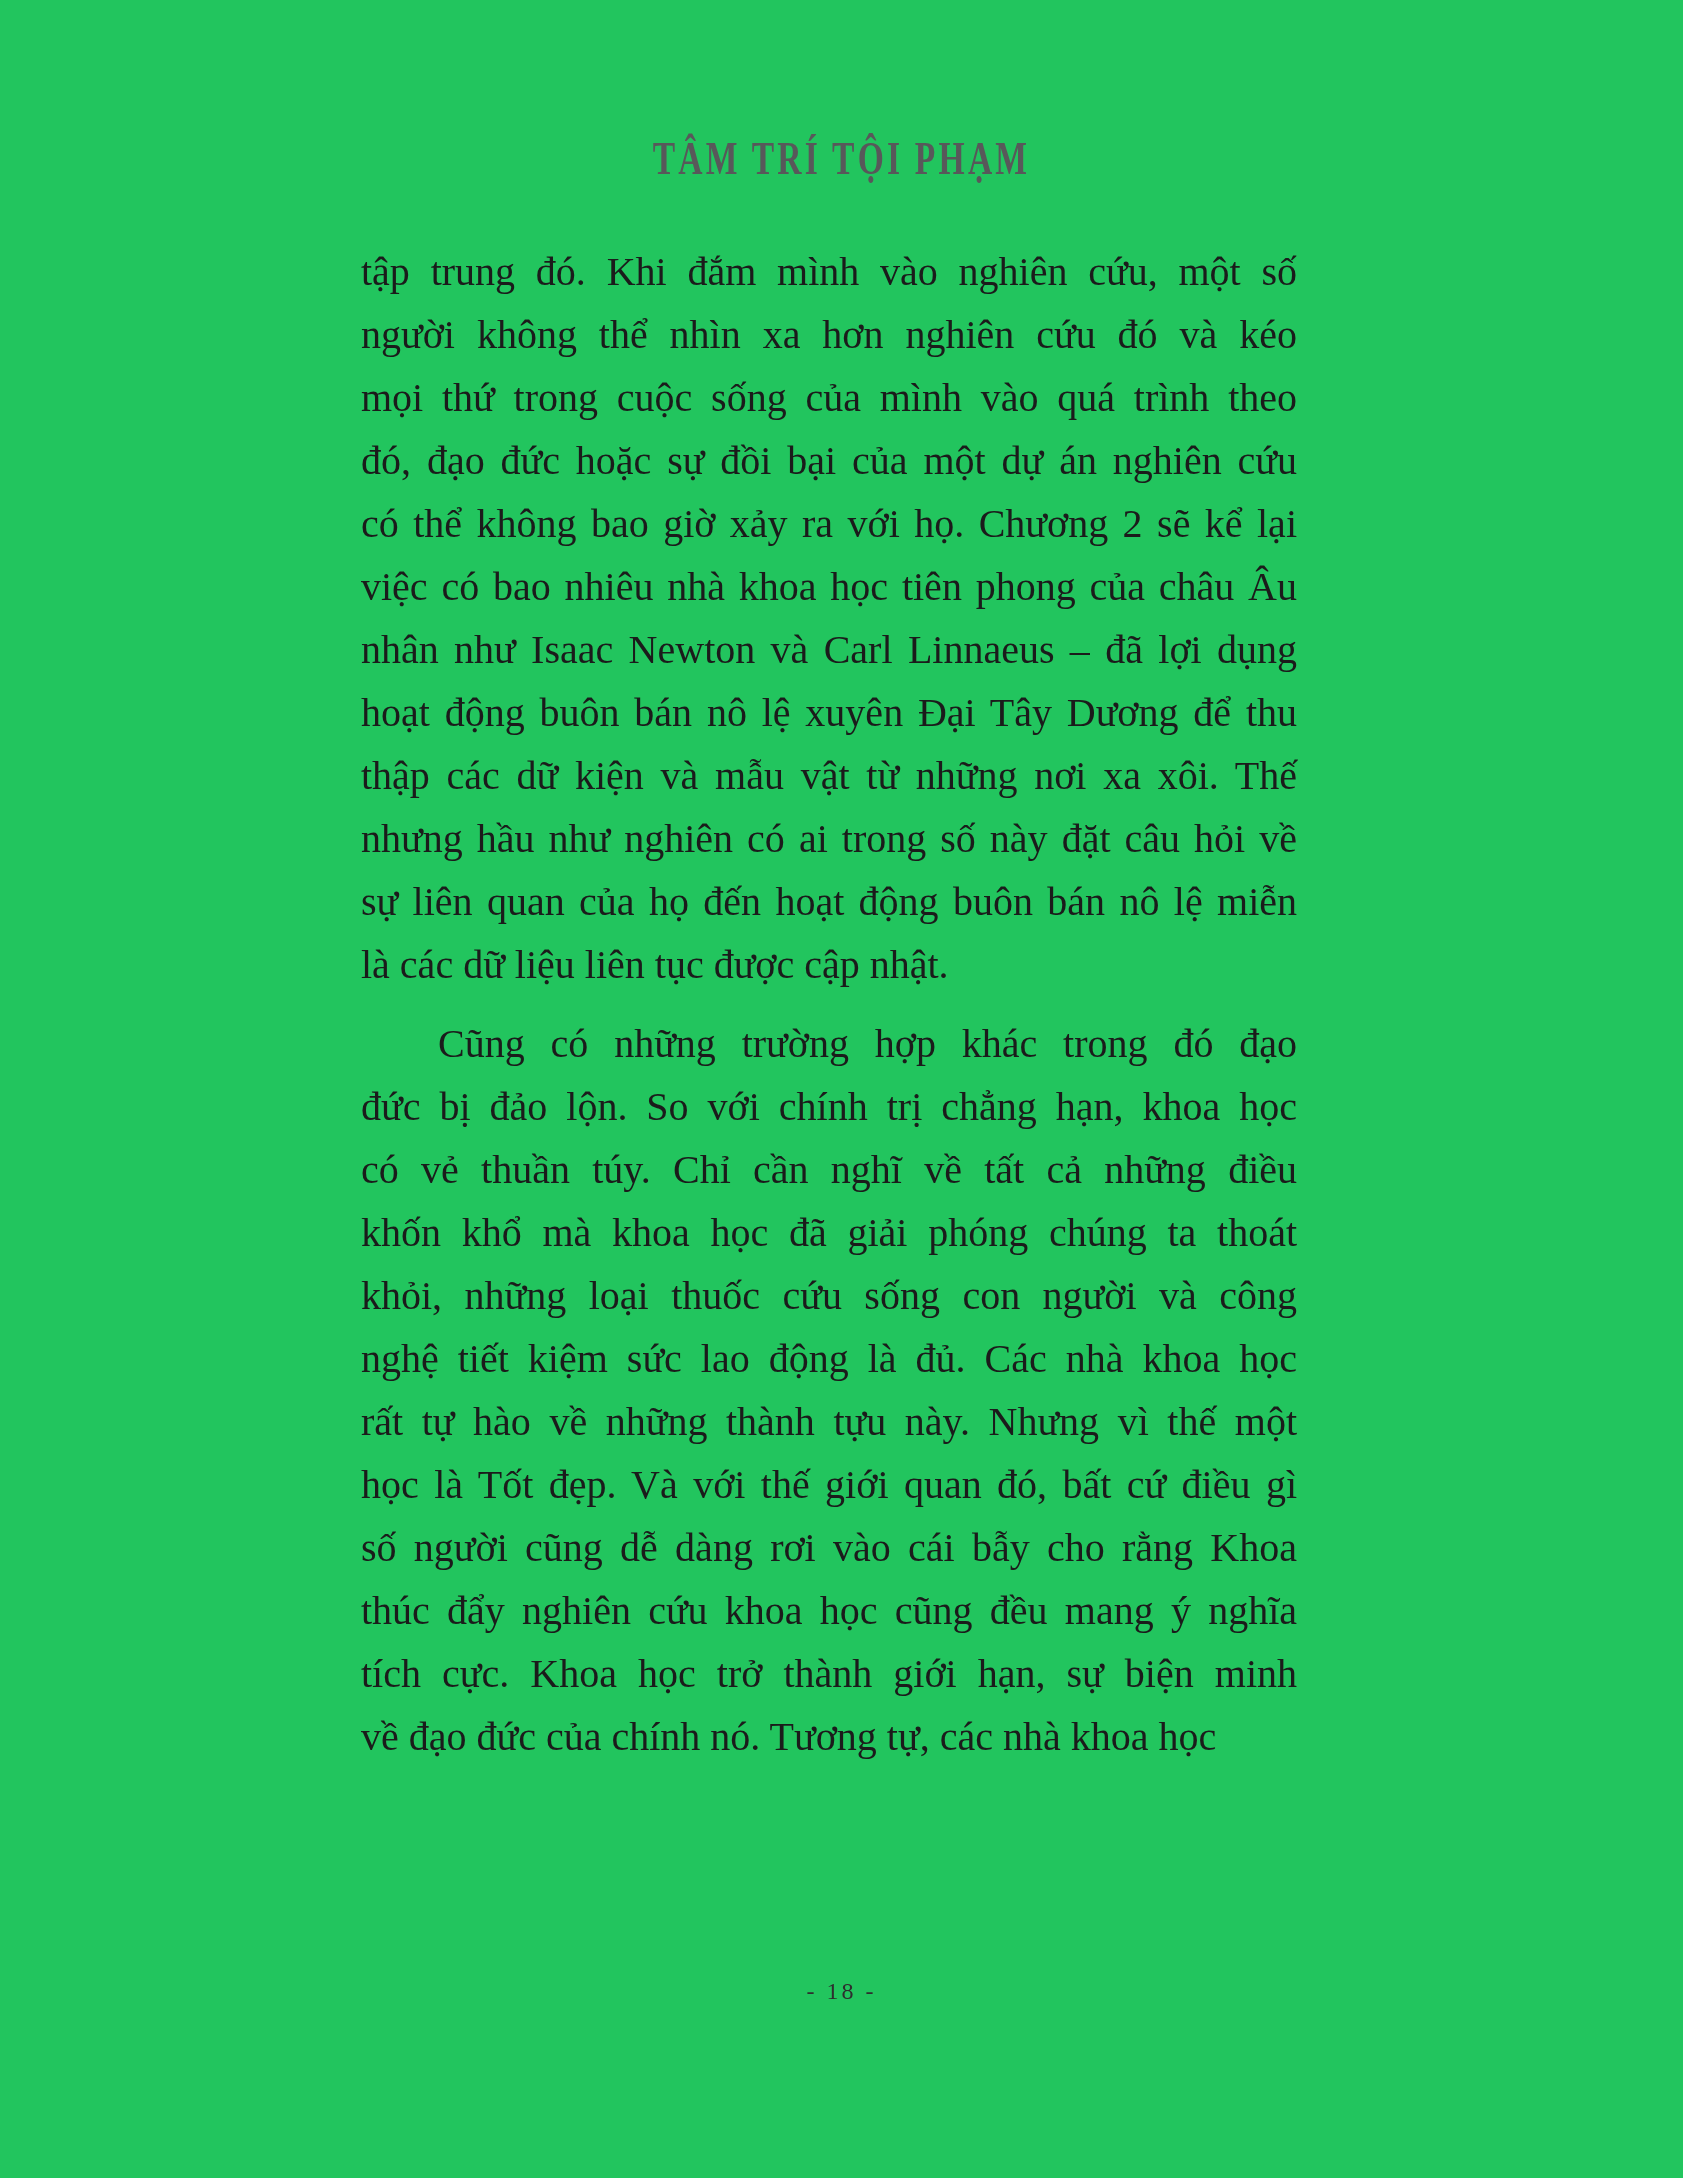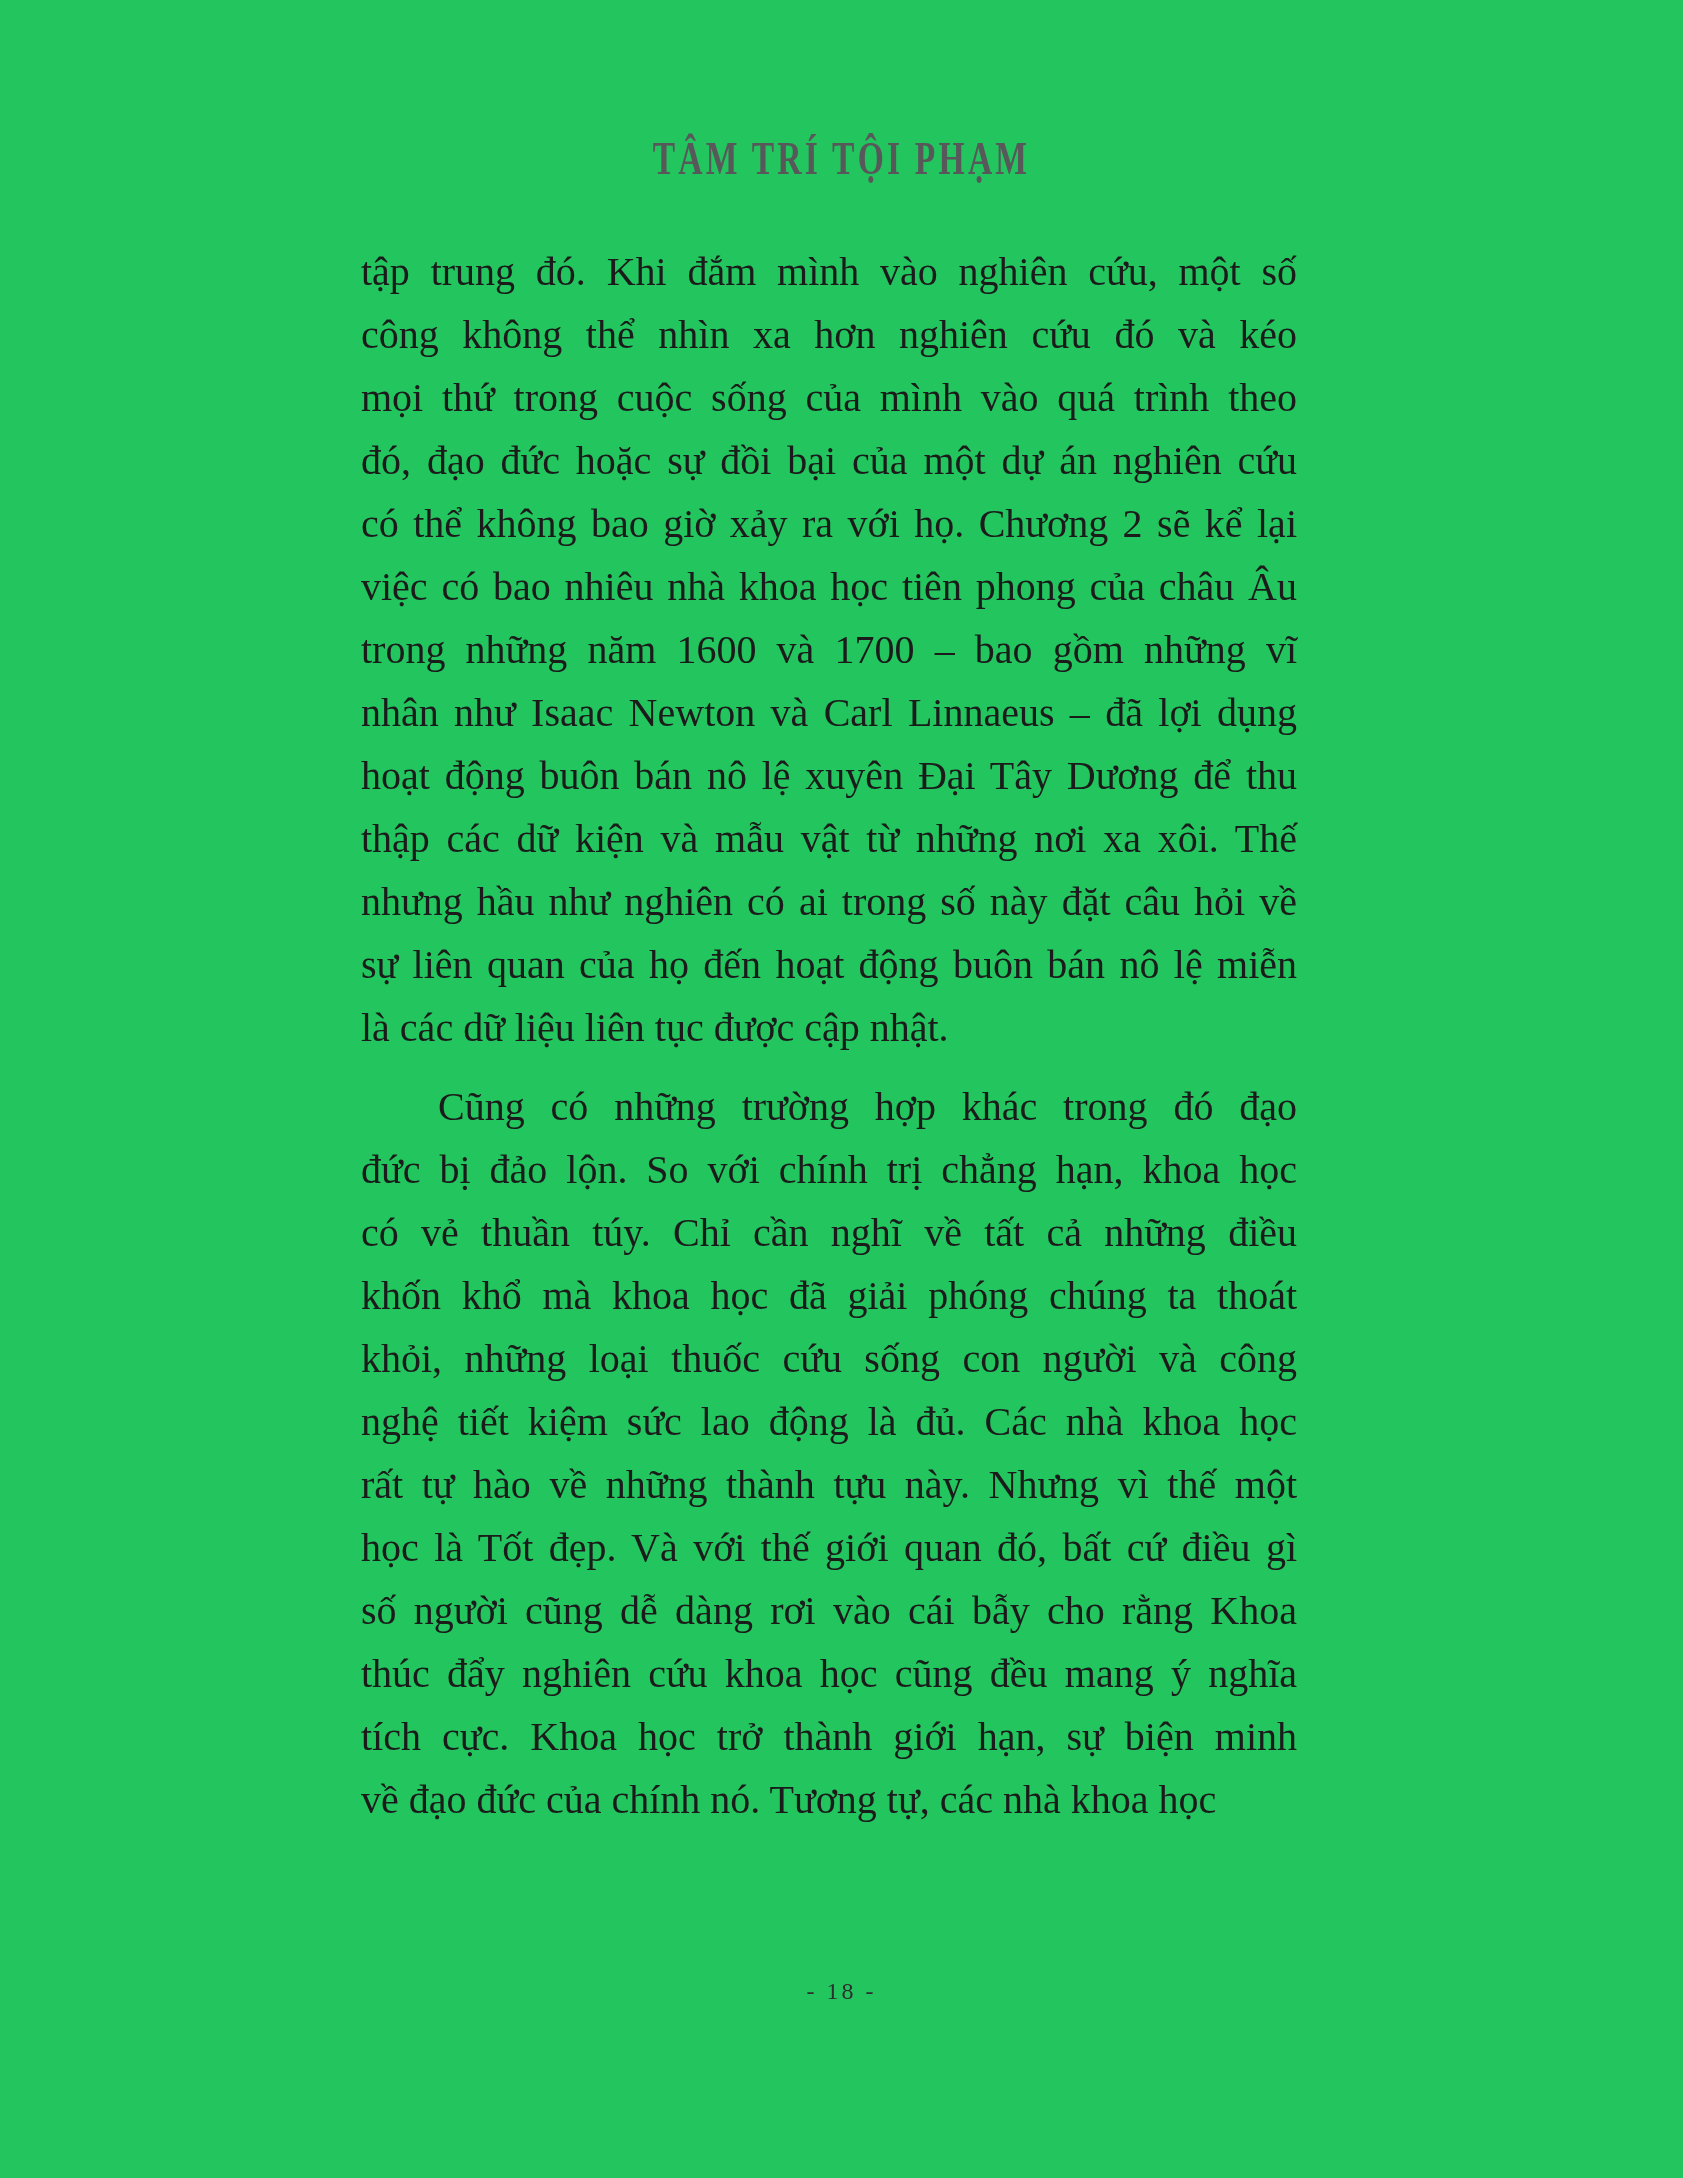--- a/index.html
+++ b/index.html
@@ -65,26 +65,25 @@
   }
 </style>
 </head>
 <body>
 
 <div class="page">
   <div class="running-header">TÂM TRÍ TỘI PHẠM</div>
 
   <div class="body-text">
       <div class="text-line">tập trung đó. Khi đắm mình vào nghiên cứu, một số</div>
-      <div class="text-line">công không thể nhìn xa hơn nghiên cứu đó và kéo</div>
+      <div class="text-line">người không thể nhìn xa hơn nghiên cứu đó và kéo</div>
       <div class="text-line">mọi thứ trong cuộc sống của mình vào quá trình theo</div>
       <div class="text-line">đó, đạo đức hoặc sự đồi bại của một dự án nghiên cứu</div>
       <div class="text-line">có thể không bao giờ xảy ra với họ. Chương 2 sẽ kể lại</div>
       <div class="text-line">việc có bao nhiêu nhà khoa học tiên phong của châu Âu</div>
-      <div class="text-line">trong những năm 1600 và 1700 – bao gồm những vĩ</div>
       <div class="text-line">nhân như Isaac Newton và Carl Linnaeus – đã lợi dụng</div>
       <div class="text-line">hoạt động buôn bán nô lệ xuyên Đại Tây Dương để thu</div>
       <div class="text-line">thập các dữ kiện và mẫu vật từ những nơi xa xôi. Thế</div>
       <div class="text-line">nhưng hầu như nghiên có ai trong số này đặt câu hỏi về</div>
       <div class="text-line">sự liên quan của họ đến hoạt động buôn bán nô lệ miễn</div>
       <div class="text-line last-line">là các dữ liệu liên tục được cập nhật.</div>
       <div class="text-line first-indent para-gap">Cũng có những trường hợp khác trong đó đạo</div>
       <div class="text-line">đức bị đảo lộn. So với chính trị chẳng hạn, khoa học</div>
       <div class="text-line">có vẻ thuần túy. Chỉ cần nghĩ về tất cả những điều</div>
       <div class="text-line">khốn khổ mà khoa học đã giải phóng chúng ta thoát</div>

